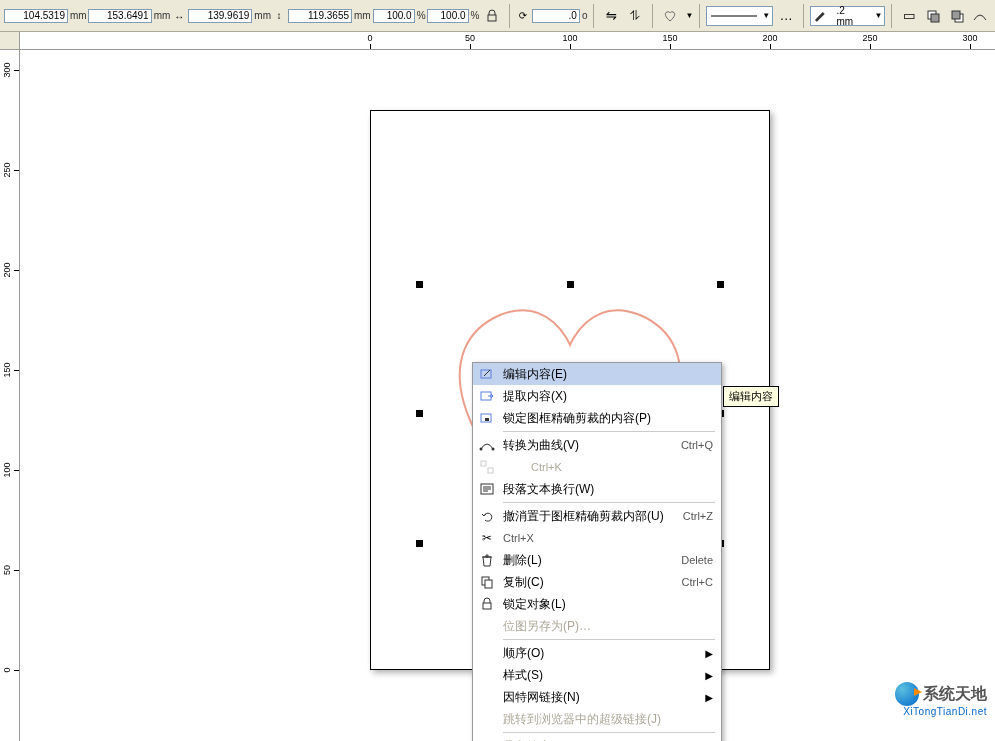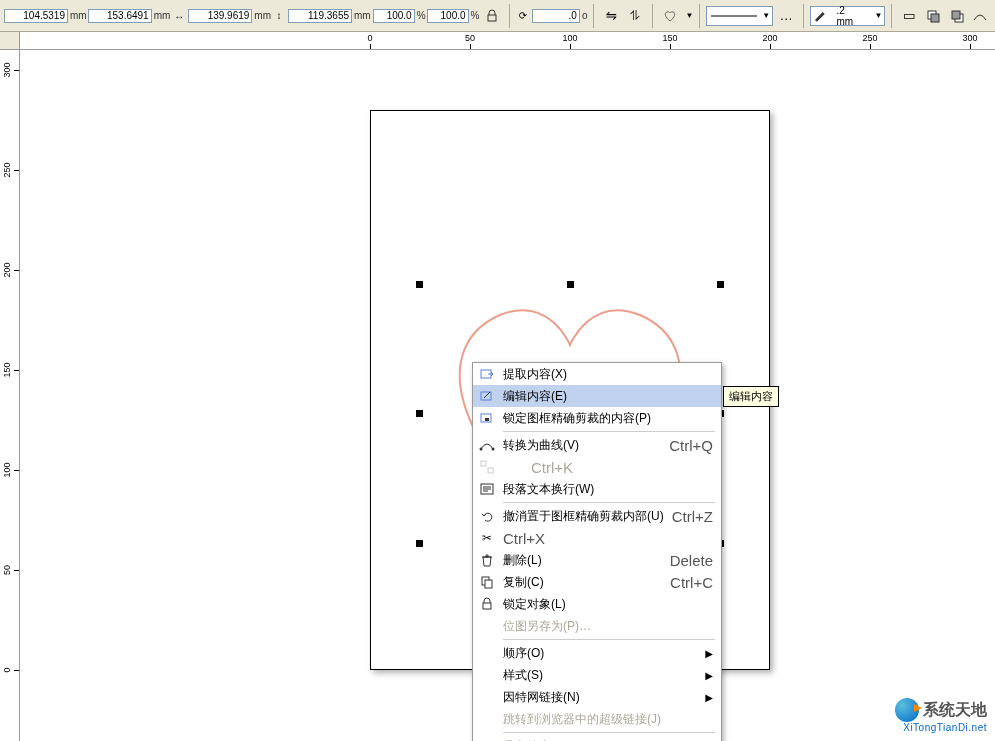--- a/index.html
+++ b/index.html
@@ -32,28 +32,28 @@
 
 .heart { position: absolute; left: 400px; top: 225px; width: 300px; height: 270px; }
 .handle { position: absolute; width: 7px; height: 7px; background: #000; }
 
 .context-menu { position: absolute; left: 472px; top: 362px; width: 250px; background: #fff; border: 1px solid #999; box-shadow: 2px 2px 5px rgba(0,0,0,0.3); font-size: 12px; }
 .menu-item { display: flex; align-items: center; height: 22px; padding: 0 8px 0 4px; cursor: default; }
 .menu-item.hover { background: #c1d2ee; }
 .menu-item.disabled { color: #aca899; }
 .menu-icon { width: 20px; height: 18px; display: inline-flex; align-items: center; justify-content: center; margin-right: 6px; }
 .menu-label { flex: 1; }
-.menu-shortcut { font-size: 15px; color: #555; }
+.menu-shortcut { font-size: 11px; color: #555; }
 .menu-item.disabled .menu-shortcut { color: #aca899; margin-left: 28px; }
 .menu-sep { height: 1px; background: #ccc; margin: 2px 6px 2px 30px; }
 .submenu-arrow { font-size: 10px; }
 
 .tooltip { position: absolute; left: 723px; top: 386px; background: #ffffe1; border: 1px solid #000; padding: 2px 5px; font-size: 11px; }
 
-.watermark { position: absolute; right: 8px; bottom: 8px; display: flex; flex-direction: column; align-items: flex-end; font-size: 11px; }
+.watermark { position: absolute; right: 8px; bottom: 24px; display: flex; flex-direction: column; align-items: flex-end; font-size: 11px; }
 .wm-top { display: flex; align-items: center; gap: 4px; }
 .wm-globe { width: 24px; height: 24px; border-radius: 50%; background: radial-gradient(circle at 30% 30%, #5bc0de, #0066cc); position: relative; }
 .wm-globe::after { content: ''; position: absolute; right: -3px; top: 6px; width: 0; height: 0; border-left: 8px solid #ff8800; border-top: 4px solid transparent; border-bottom: 4px solid transparent; }
 .wm-text1 { font-weight: bold; font-size: 16px; color: #555; }
 .wm-text2 { font-size: 10px; color: #0066cc; letter-spacing: 0.5px; }
 
 svg.icon-svg { width: 16px; height: 16px; }
 </style>
 </head>
 <body>
@@ -201,37 +201,37 @@
   <div class="handle" style="left:547px;top:231px"></div>
   <div class="handle" style="left:697px;top:231px"></div>
   <div class="handle" style="left:396px;top:360px"></div>
   <div class="handle" style="left:697px;top:360px"></div>
   <div class="handle" style="left:396px;top:490px"></div>
   <div class="handle" style="left:547px;top:490px"></div>
   <div class="handle" style="left:697px;top:490px"></div>
 </div>
 
 <div class="context-menu">
+  <div class="menu-item hover">
+    <span class="menu-icon">
+        <svg class="icon-svg" viewBox="0 0 16 16">
+          <rect x="2" y="4" width="10" height="8" fill="none" stroke="#5a7edc"></rect>
+          <path d="M5 10 L11 4" stroke="#333"></path>
+        </svg>
+      </span>
+    <span class="menu-label"><span>编辑内容</span><span>(E)</span></span>
+  </div>
   <div class="menu-item">
     <span class="menu-icon">
         <svg class="icon-svg" viewBox="0 0 16 16">
           <rect x="2" y="4" width="10" height="8" fill="none" stroke="#5a7edc"></rect>
           <path d="M9 8 L14 8 M12 6 L14 8 L12 10" fill="none" stroke="#5a7edc"></path>
         </svg>
       </span>
     <span class="menu-label"><span>提取内容</span><span>(X)</span></span>
-  </div>
-  <div class="menu-item hover">
-    <span class="menu-icon">
-        <svg class="icon-svg" viewBox="0 0 16 16">
-          <rect x="2" y="4" width="10" height="8" fill="none" stroke="#5a7edc"></rect>
-          <path d="M5 10 L11 4" stroke="#333"></path>
-        </svg>
-      </span>
-    <span class="menu-label"><span>编辑内容</span><span>(E)</span></span>
   </div>
   <div class="menu-item">
     <span class="menu-icon">
         <svg class="icon-svg" viewBox="0 0 16 16">
           <rect x="2" y="4" width="10" height="8" fill="none" stroke="#5a7edc"></rect>
           <rect x="6" y="8" width="4" height="3" fill="#333"></rect>
         </svg>
       </span>
     <span class="menu-label"><span>锁定图框精确剪裁的内容</span><span>(P)</span></span>
   </div>

